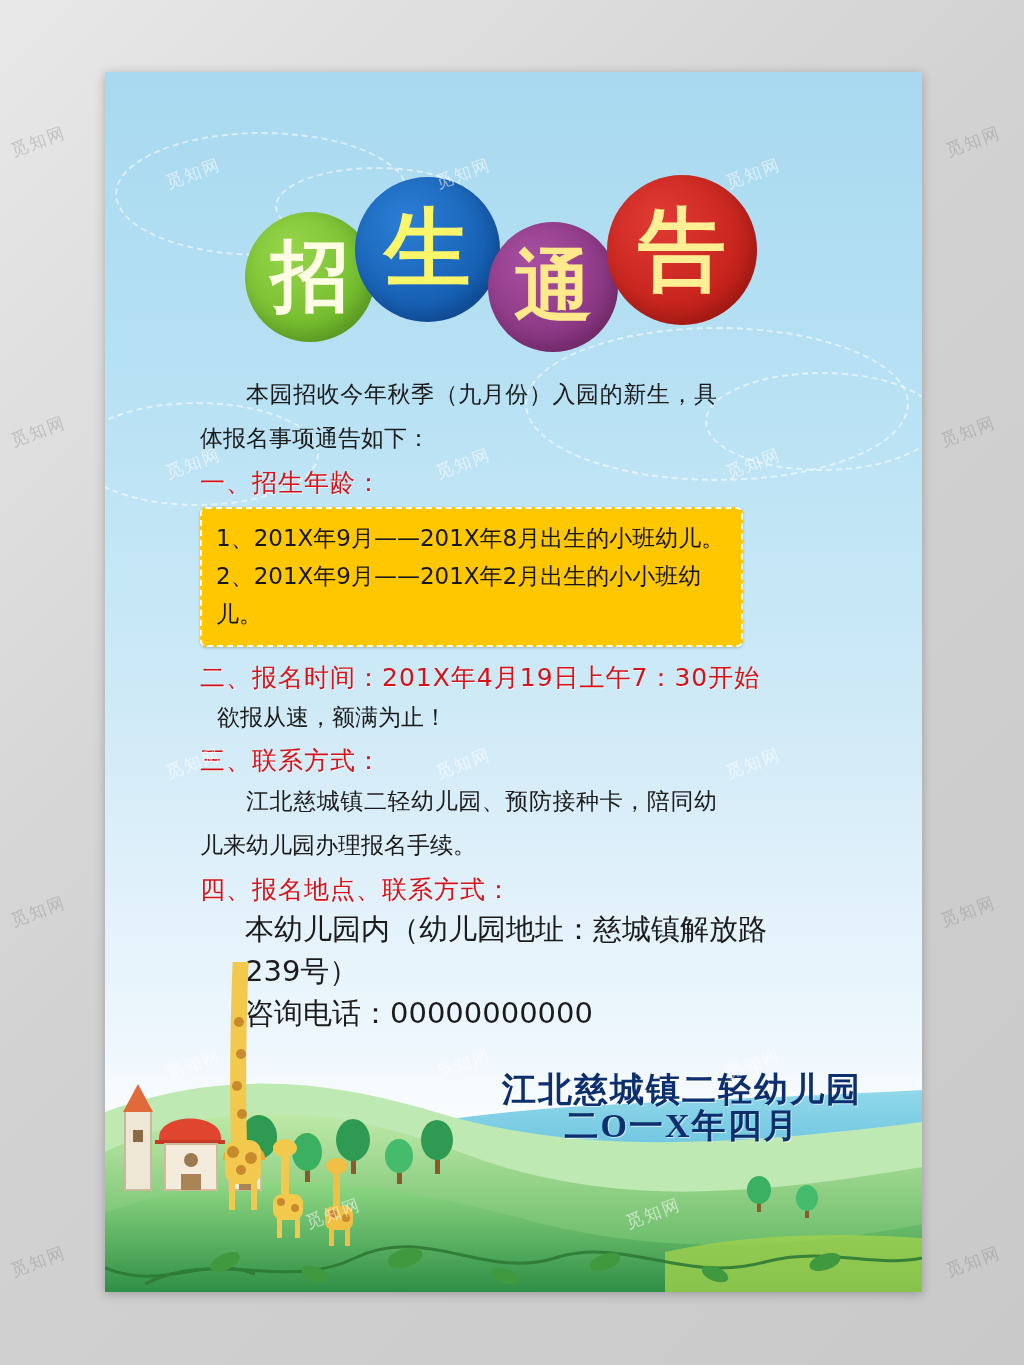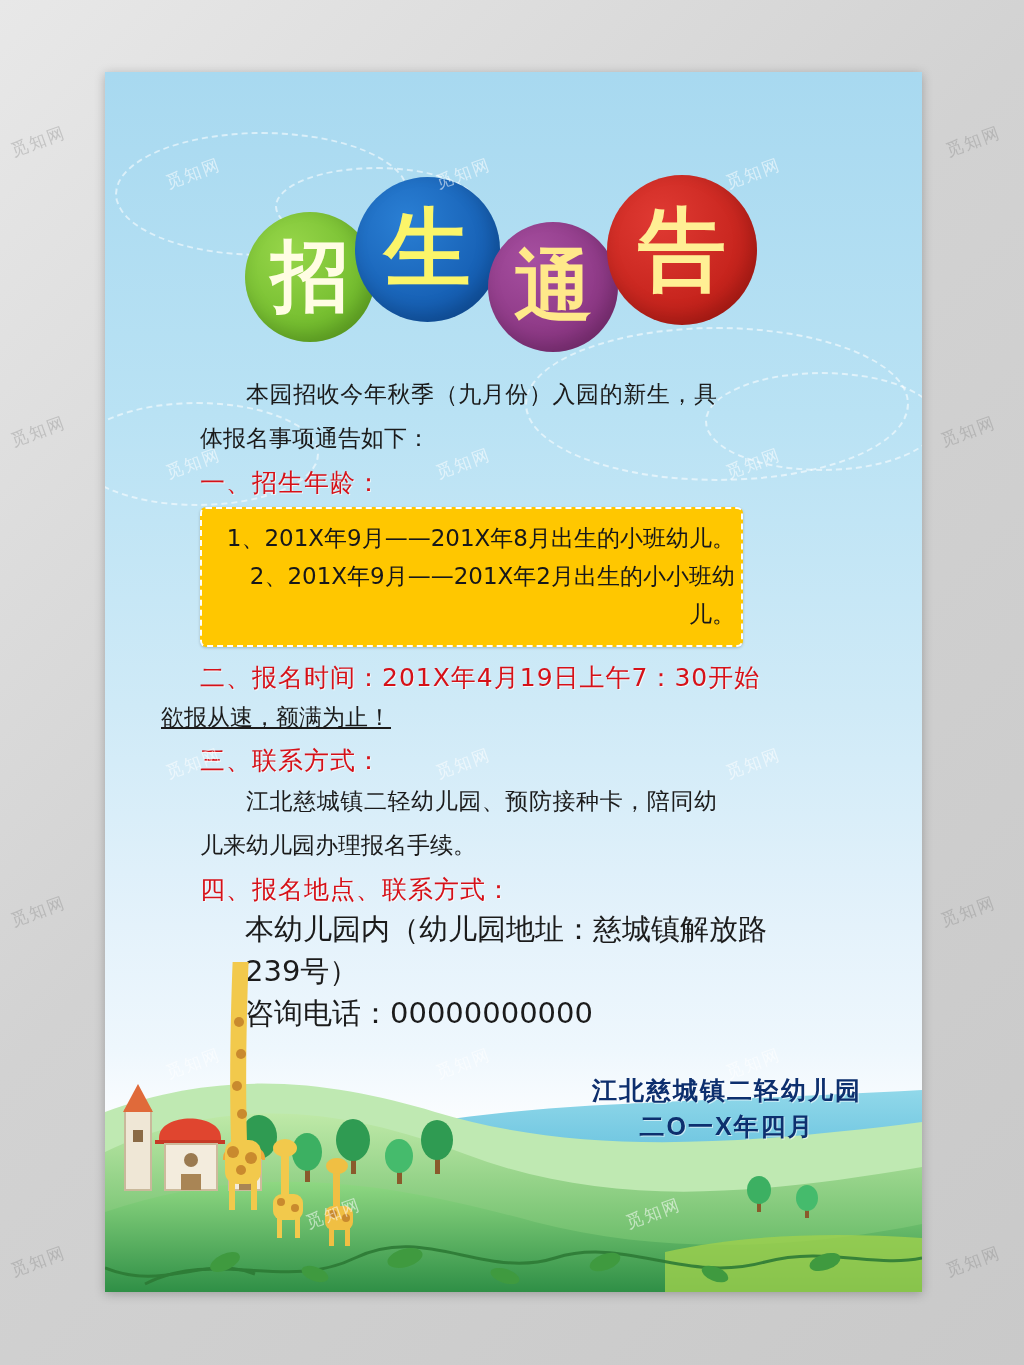--- a/index.html
+++ b/index.html
@@ -90,52 +90,50 @@
     margin-top: 6px;
     margin-bottom: 2px;
     text-shadow: 1px 1px 0 rgba(255,255,255,.7);
   }
   
   #age-box {
     margin: 8px 52px 14px 95px;
     background: #ffc700;
     border: 2px dashed #ffffff;
     border-radius: 6px;
-    padding: 10px 6px 12px 14px;
+    padding: 10px 14px 12px 14px;
     box-shadow: 0 1px 3px rgba(0,0,0,.2);
-    text-align: right;
   }
   #age-box .line {
     color: #16171a;
     font-size: 23px;
     line-height: 38px;
   }
   .note {
     color: #1b1b1b;
     font-size: 23px;
     line-height: 42px;
-    padding-left: 56px;
-    text-decoration: underline;
+    padding-left: 112px;
   }
   .contact {
     color: #1b1b1b;
     font-size: 29px;
     line-height: 42px;
     padding-left: 140px;
   }
   
   #signature {
     position: absolute;
     right: 60px;
     bottom: 148px;
     text-align: center;
     color: #0d2f6e;
-    font-family: Liberation Sans, sans-serif;
+    font-family: Liberation Serif, serif;
     font-weight: bold;
-    font-size: 25px;
+    font-size: 34px;
     line-height: 36px;
     letter-spacing: 2px;
     text-shadow: 1px 1px 0 rgba(255,255,255,.6);
   }
   
   #scenery { position:absolute; left:0; bottom:0; width:817px; height:330px; }
   
   .wm {
     position: absolute;
     color: rgba(255,255,255,.55);

